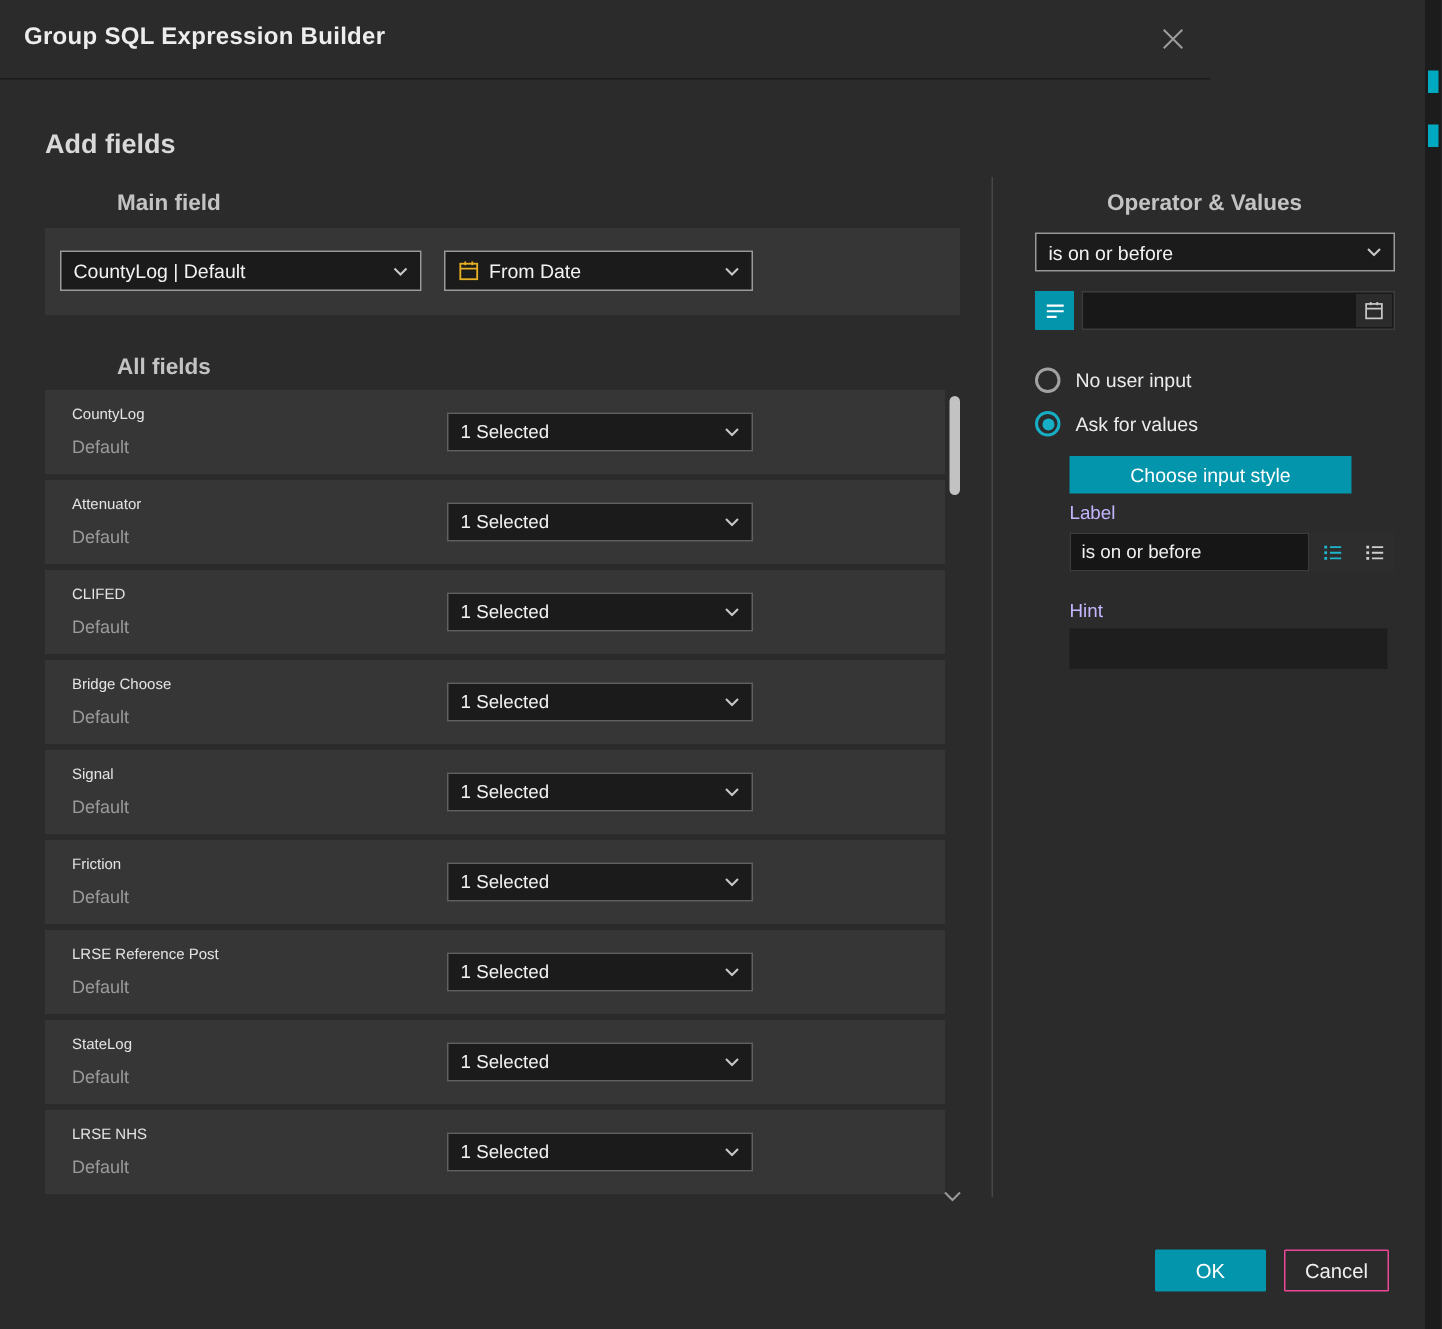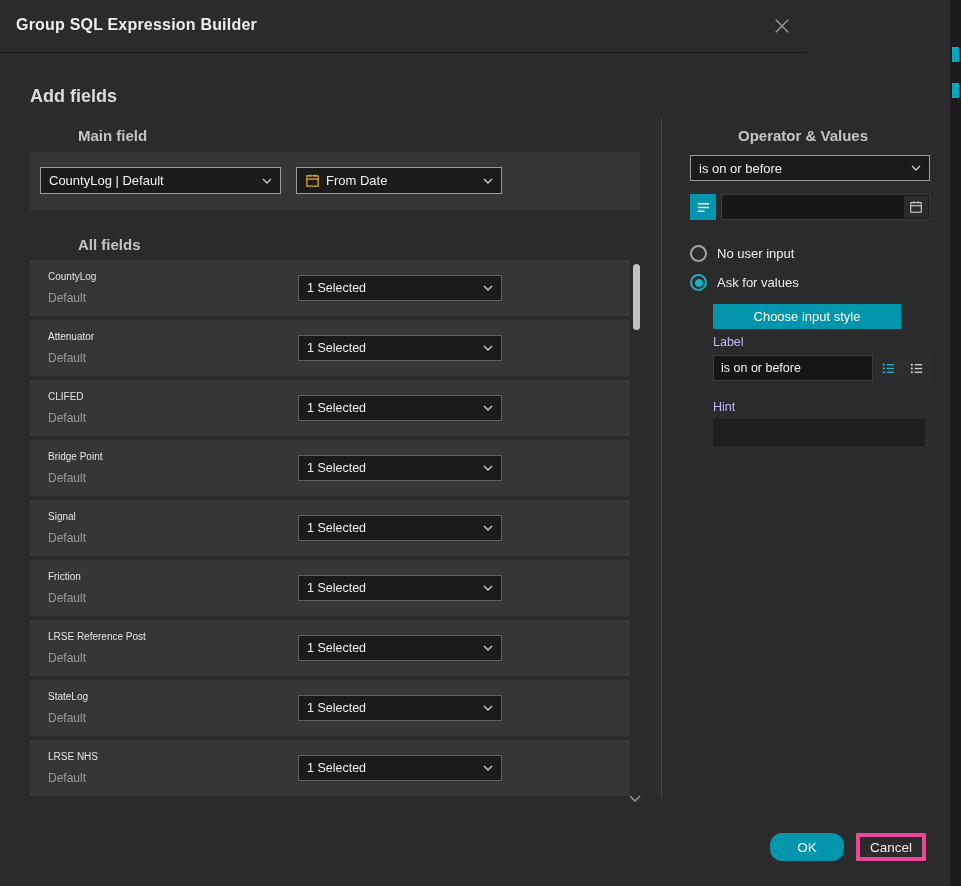--- a/index.html
+++ b/index.html
@@ -66,22 +66,22 @@
   .label-input{position:absolute;left:713px;top:355px;width:160px;height:26px;background:#161616;border:1px solid #3c3c3c;box-sizing:border-box;color:#f0f0f0;font-size:12.5px;padding:0 7px;outline:none;font-family:inherit;}
   .style-btn{position:absolute;top:355px;width:28px;height:26px;background:#2d2d2d;display:flex;align-items:center;justify-content:center;cursor:pointer;box-sizing:border-box;}
   .style-btn-1{left:874px;}
   .style-btn-2{left:902px;}
 
   .hint-input{position:absolute;left:713px;top:419px;width:212px;height:27px;background:#1e1e1e;border:none;box-sizing:border-box;color:#f0f0f0;font-size:12.5px;padding:0 7px;outline:none;font-family:inherit;}
 
   
   .footer{position:absolute;top:833px;right:35px;display:flex;gap:12px;}
   .btn{height:28px;display:flex;align-items:center;justify-content:center;font-size:13.5px;cursor:pointer;box-sizing:border-box;border-radius:1px;}
-  .btn-ok{width:74px;background:#0295ab;color:#fff;border-radius:12px;}
-  .btn-cancel{width:70px;background:transparent;border:4px solid #ec4899;color:#f0f0f0;}
+  .btn-ok{width:74px;background:#0295ab;color:#fff;}
+  .btn-cancel{width:70px;background:transparent;border:1px solid #ec4899;color:#f0f0f0;}
 
   
   .edge-bar{position:absolute;left:950px;top:0;width:11px;height:886px;background:#1c1c1c;}
   .edge-tick{position:absolute;left:2px;width:7px;height:15px;background:#00a9c0;}
   .edge-tick-1{top:47px;}
   .edge-tick-2{top:83px;}
 </style>
 </head>
 <body>
 
@@ -149,21 +149,21 @@
     <div class="fr-sub">Default</div>
     <div class="sel dim row-sel">
       <span class="sel-val">1 Selected</span>
       <svg class="chev" width="10" height="6" viewBox="0 0 10 6">
             <path d="M1 1l4 4 4-4" fill="none" stroke="#c8c8c8" stroke-width="1.4"></path>
           </svg>
     </div>
   </div>
 
   <div class="field-row">
-    <div class="fr-name">Bridge Point</div>
+    <div class="fr-name">Bridge Choose</div>
     <div class="fr-sub">Default</div>
     <div class="sel dim row-sel">
       <span class="sel-val">1 Selected</span>
       <svg class="chev" width="10" height="6" viewBox="0 0 10 6">
             <path d="M1 1l4 4 4-4" fill="none" stroke="#c8c8c8" stroke-width="1.4"></path>
           </svg>
     </div>
   </div>
 
   <div class="field-row">

